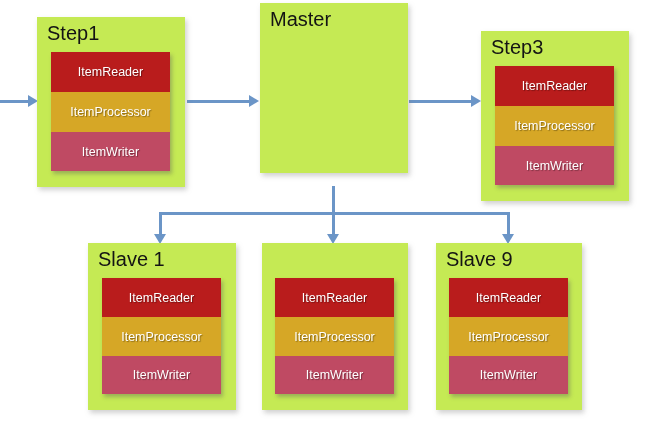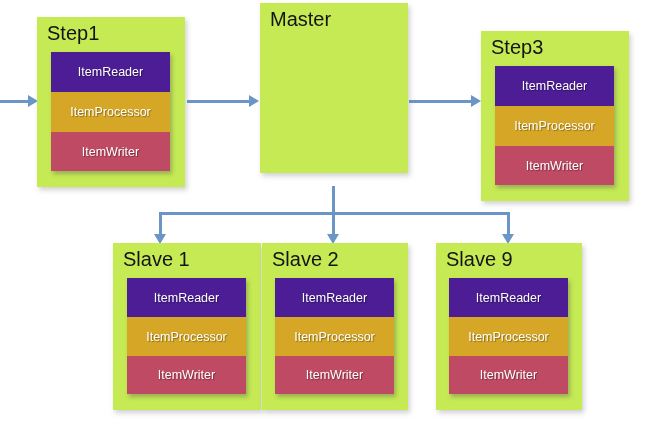--- a/index.html
+++ b/index.html
@@ -39,21 +39,21 @@
     position: absolute;
     display: flex;
     align-items: center;
     justify-content: center;
     color: #ffffff;
     font-size: 12.5px;
     text-shadow: 1px 1px 1px rgba(0,0,0,0.35);
     box-sizing: border-box;
     white-space: nowrap;
   }
-  .comp.reader    { background: #4c1d95; }
+  .comp.reader    { background: #b91c1c; }
   .comp.processor { background: #d6a726; }
   .comp.writer    { background: #bf4a63; }
   .comp.partitioner {
     background: #e08626;
     font-size: 13px;
   }
   .comp-stack {
     position: absolute;
     box-shadow: 2px 3px 4px rgba(90,90,90,0.40);
   }
@@ -123,31 +123,30 @@
 
   <div class="step-box" style="left:481px; top:31px; width:148px; height:170px;">
     <div class="step-title">Step3</div>
     <div class="comp-stack" style="left:14px; top:35px; width:119px; height:119px;">
       <div class="comp reader" style="left:0; top:0; width:119px; height:40px;">ItemReader</div>
       <div class="comp processor" style="left:0; top:40px; width:119px; height:40px;">ItemProcessor</div>
       <div class="comp writer" style="left:0; top:80px; width:119px; height:39px;">ItemWriter</div>
     </div>
   </div>
 
-  <div class="step-box" style="left:88px; top:243px; width:148px; height:167px;margin-left:25px;">
+  <div class="step-box" style="left:88px; top:243px; width:148px; height:167px;">
     <div class="step-title">Slave 1</div>
     <div class="comp-stack" style="left:14px; top:35px; width:119px; height:116px;">
       <div class="comp reader" style="left:0; top:0; width:119px; height:39px;">ItemReader</div>
       <div class="comp processor" style="left:0; top:39px; width:119px; height:39px;">ItemProcessor</div>
       <div class="comp writer" style="left:0; top:78px; width:119px; height:38px;">ItemWriter</div>
     </div>
   </div>
 
   <div class="step-box" style="left:262px; top:243px; width:146px; height:167px;">
-    <div class="step-title">Slave 2</div>
     <div class="comp-stack" style="left:13px; top:35px; width:119px; height:116px;">
       <div class="comp reader" style="left:0; top:0; width:119px; height:39px;">ItemReader</div>
       <div class="comp processor" style="left:0; top:39px; width:119px; height:39px;">ItemProcessor</div>
       <div class="comp writer" style="left:0; top:78px; width:119px; height:38px;">ItemWriter</div>
     </div>
   </div>
 
   <div class="step-box" style="left:436px; top:243px; width:146px; height:167px;">
     <div class="step-title">Slave 9</div>
     <div class="comp-stack" style="left:13px; top:35px; width:119px; height:116px;">

